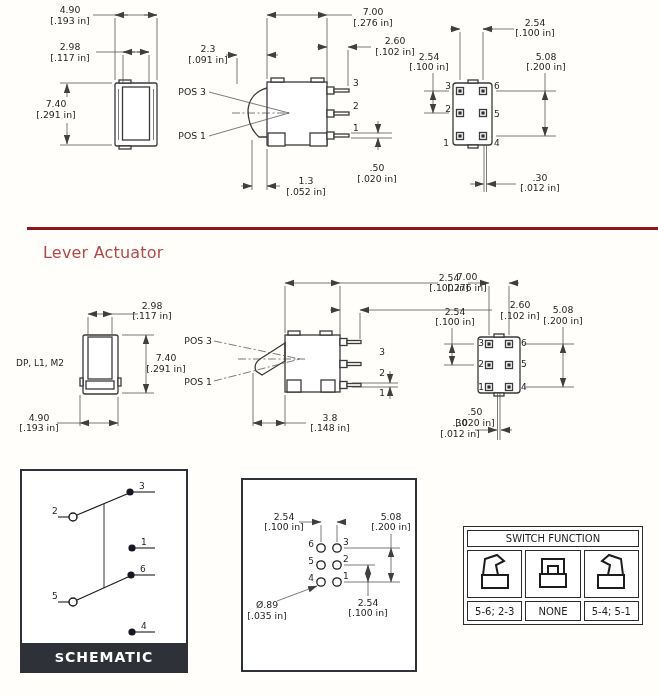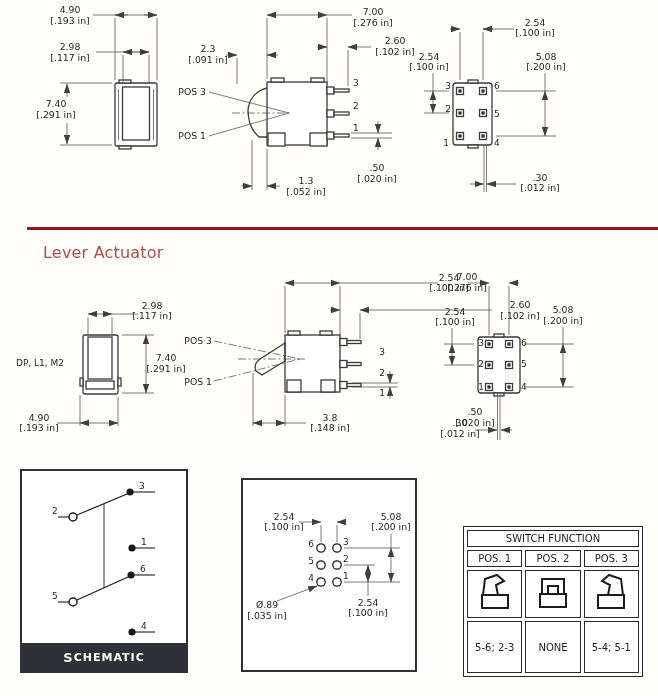--- a/index.html
+++ b/index.html
@@ -15,21 +15,21 @@
   .nofill{fill:none;stroke:#3a3a3a;stroke-width:1.3;}
   .thin{stroke:#4f4f4f;stroke-width:0.75;fill:none;}
   .dl{stroke:#4f4f4f;stroke-width:0.75;fill:none;}
   .cdash{stroke-dasharray:8 2.5 2 2.5;}
   .divider{position:absolute;left:27px;top:227px;width:631px;height:3px;}
   .heading{position:absolute;left:43px;top:243px;font-size:16px;letter-spacing:0.2px;}
   .panel{position:absolute;background:#fff;border:2px solid #2e3138;}
   .panel-footer{position:absolute;left:0;right:0;bottom:0;height:28px;background:#2e3138;
     color:#fff;display:flex;align-items:center;justify-content:center;}
   .foot-big{font-size:13px;font-weight:bold;letter-spacing:1px;}
-  .foot-small{font-size:11px;font-weight:bold;letter-spacing:1px;}
+  .foot-small{font-size:14px;font-weight:bold;letter-spacing:1px;}
   .fn-wrap{position:absolute;left:463px;top:494px;width:180px;margin-top:32px;}
   .fn-wrap table{border-collapse:separate;border-spacing:3px;background:#fff;
     border:1.8px solid #2b2b2b;width:100%;}
   .fn-wrap td{border:1.8px solid #2b2b2b;text-align:center;font-size:10px;color:#1c1c1c;
     padding:2px 0;}
   .icon-cell{height:40px;}
   .sw-icon{stroke:#1c1c1c;stroke-width:2;fill:#fff;stroke-linejoin:miter;}
 </style>
 </head>
 <body>
@@ -375,38 +375,33 @@
   </svg>
 </div>
 
 <div class="fn-wrap">
   <table>
     <tbody>
         <tr>
           <td colspan="3">SWITCH FUNCTION</td>
         </tr>
     <tr>
-      <td>POS. 1</td>
-      <td>POS. 2</td>
-      <td>POS. 3</td>
-    </tr>
-    <tr>
       <td class="icon-cell"><svg width="42" height="40">
               <path class="sw-icon" d="M9,22 L11,6 L23,2 L30,8 L22,12 L24,22 Z"></path>
               <rect class="sw-icon" x="8" y="22" width="26" height="13"></rect>
             </svg></td>
       <td class="icon-cell"><svg width="42" height="40">
               <path class="sw-icon" d="M10,21 L10,6 L32,6 L32,21 L26,21 L26,13 L16,13 L16,21 Z"></path>
               <rect class="sw-icon" x="8" y="21" width="26" height="13"></rect>
             </svg></td>
       <td class="icon-cell"><svg width="42" height="40">
               <path class="sw-icon" d="M33,22 L31,6 L19,2 L12,8 L20,12 L18,22 Z"></path>
               <rect class="sw-icon" x="8" y="22" width="26" height="13"></rect>
             </svg></td>
     </tr>
-    <tr style="height:52px;">
+    <tr style="height:20px;">
       <td>5-6; 2-3</td>
       <td>NONE</td>
       <td>5-4; 5-1</td>
     </tr>
   </tbody>
     </table>
 </div>
 
 </body></html>

